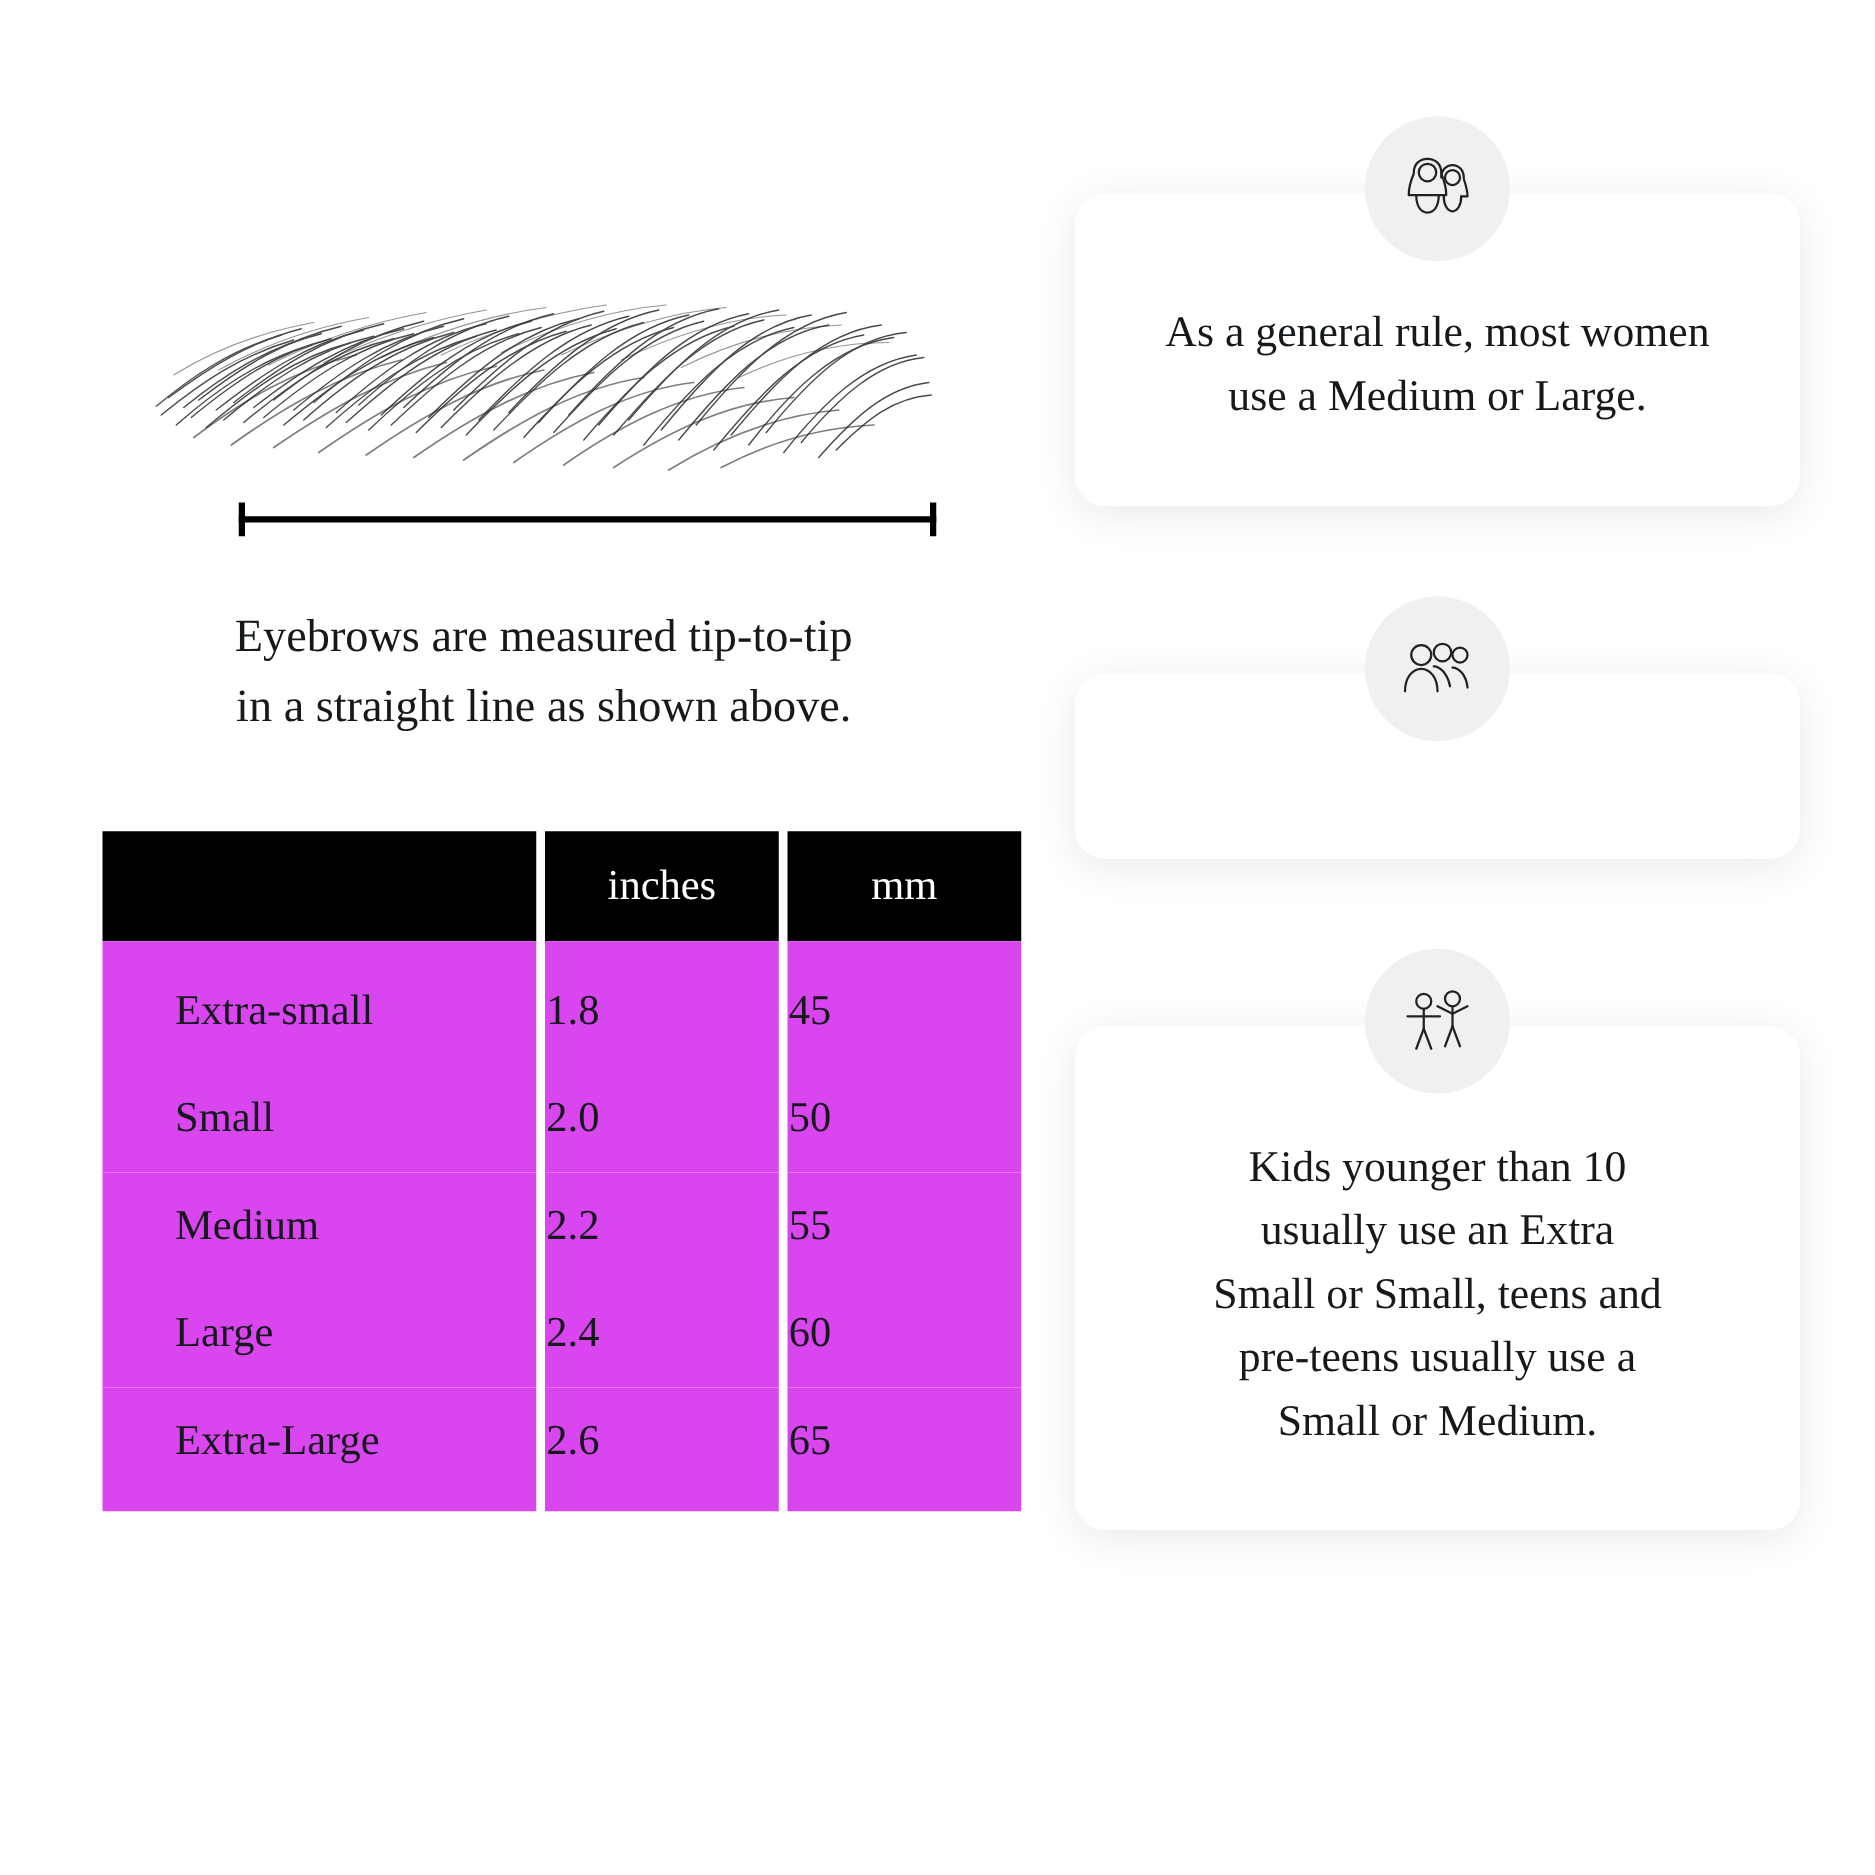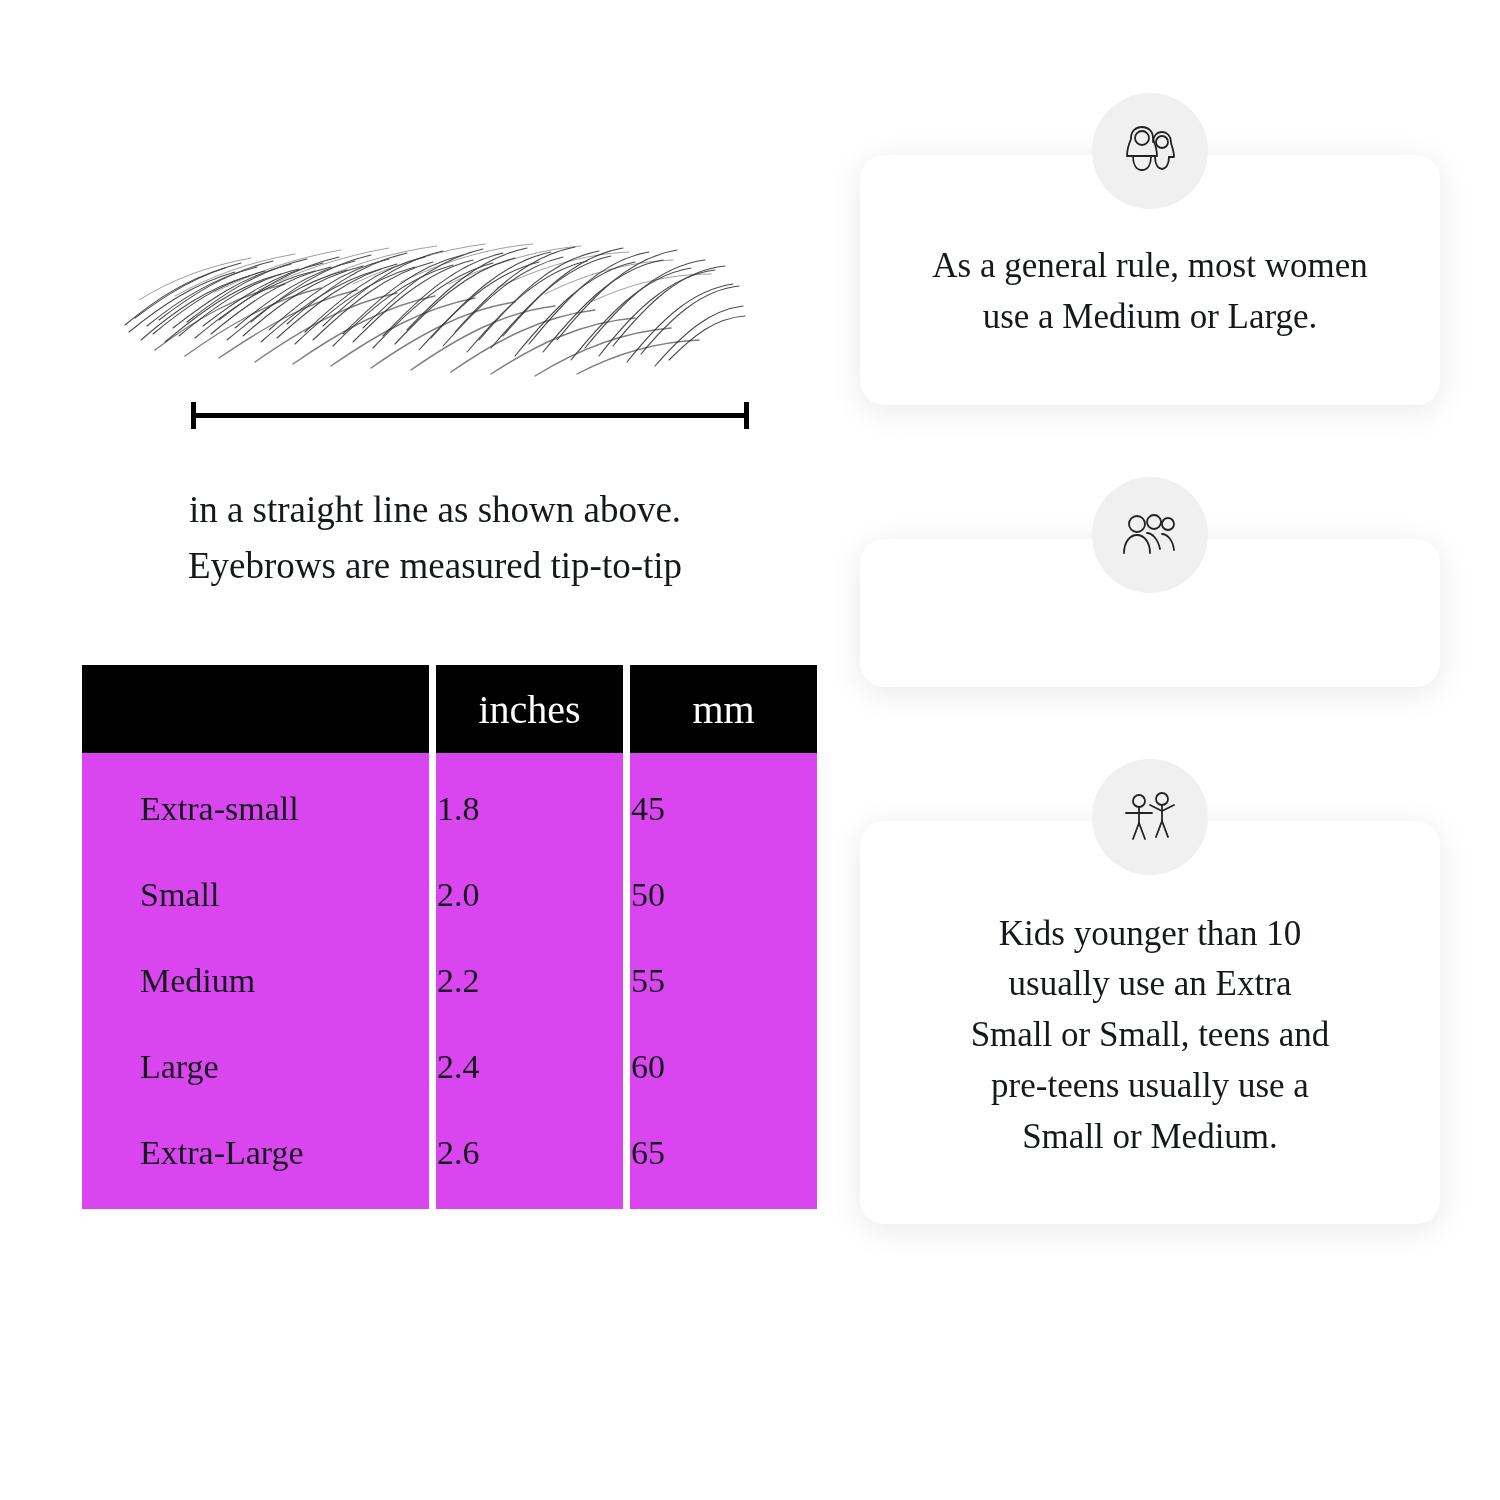--- a/index.html
+++ b/index.html
@@ -79,21 +79,21 @@
     margin: 72px 0 0 0;
     border-collapse: separate;
     border-spacing: 7px 0;
     width: 725px;
     table-layout: fixed;
   }
   .size-table th {
     background: #000000;
     color: #ffffff;
     font-weight: normal;
-    font-size: 40px;
+    font-size: 34px;
     height: 86px;
     vertical-align: middle;
     text-align: center;
   }
   .size-table th.name-col {
     width: 345px;
   }
   .size-table th.num-col {
     width: 185px;
   }
@@ -255,22 +255,22 @@
       </svg>
     </div>
 
     <div class="measure-line">
       <div class="bar"></div>
       <div class="cap left"></div>
       <div class="cap right"></div>
     </div>
 
     <div class="caption">
+      <div>Eyebrows are measured tip-to-tip</div>
       <div>in a straight line as shown above.</div>
-      <div>Eyebrows are measured tip-to-tip</div>
     </div>
 
     <table class="size-table">
       <thead>
         <tr>
           <th class="name-col"></th>
           <th class="num-col">inches</th>
           <th class="num-col">mm</th>
         </tr>
       </thead>

